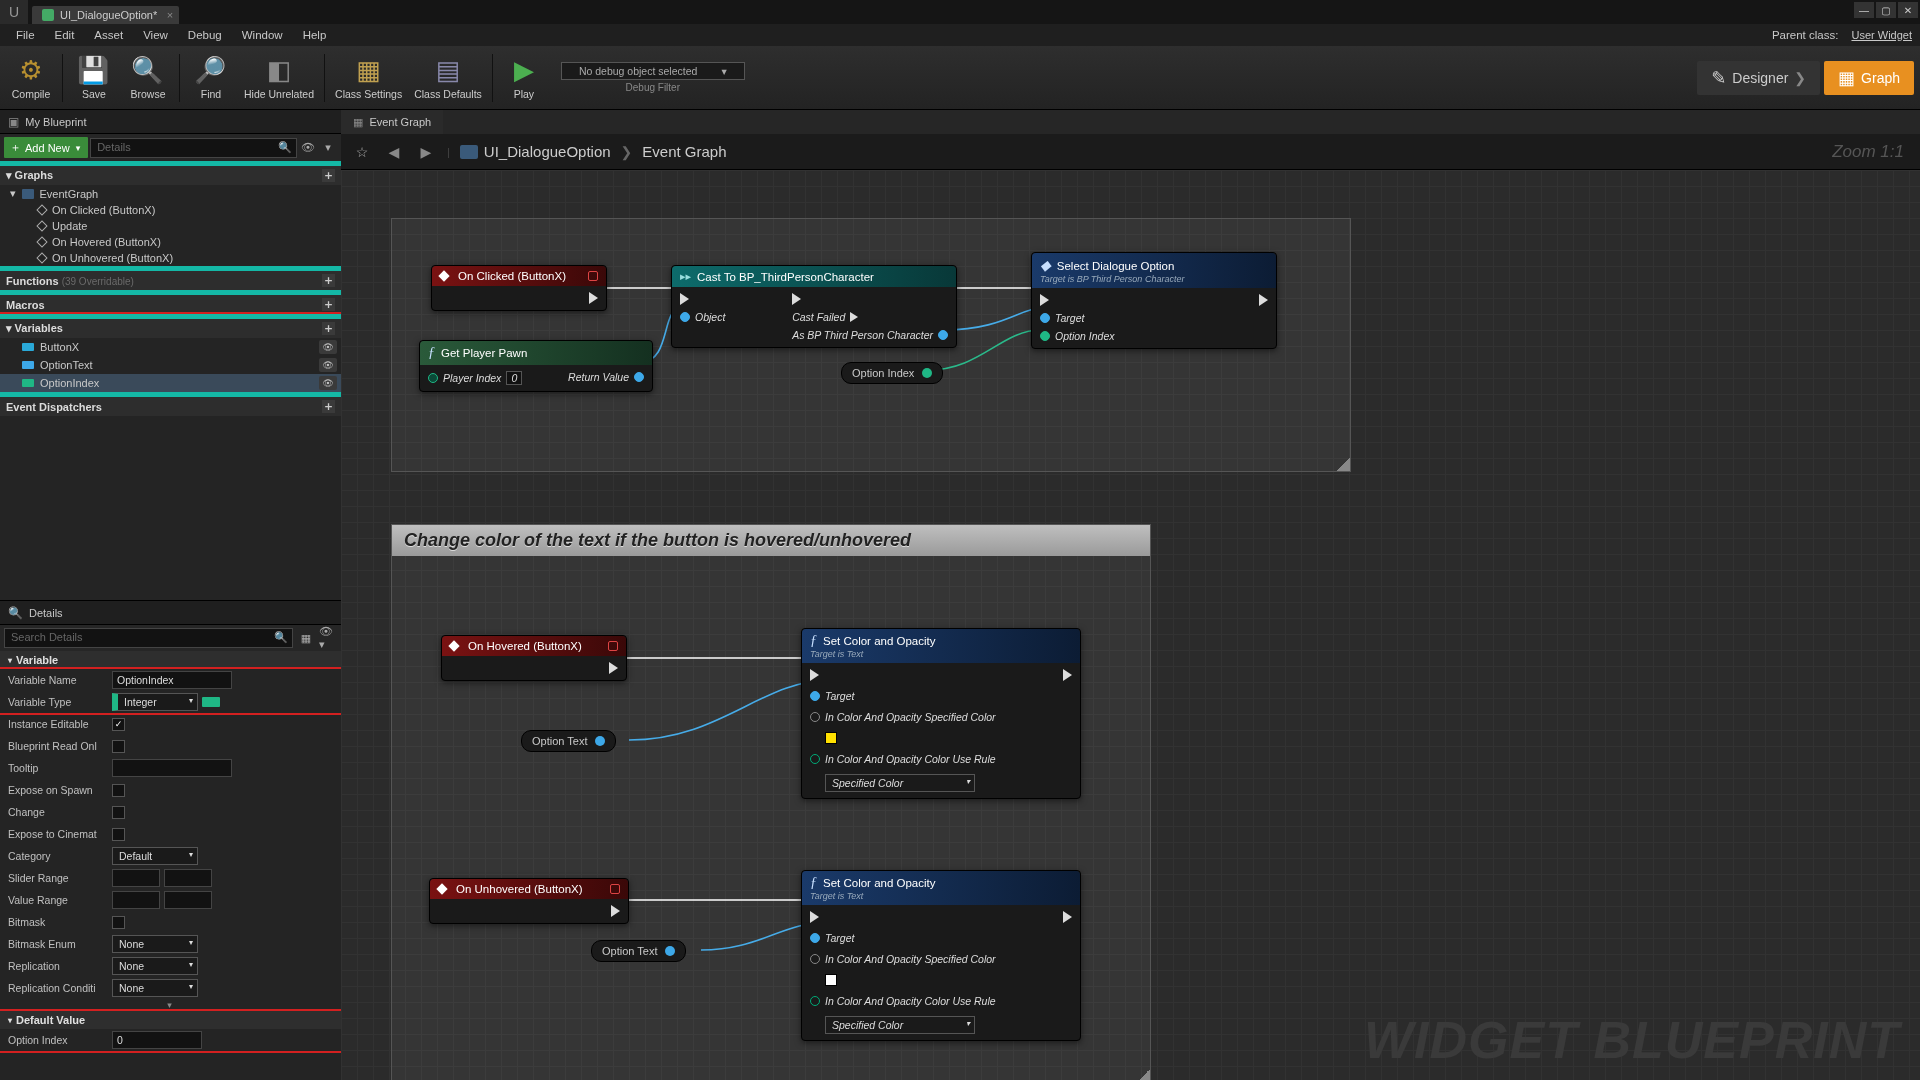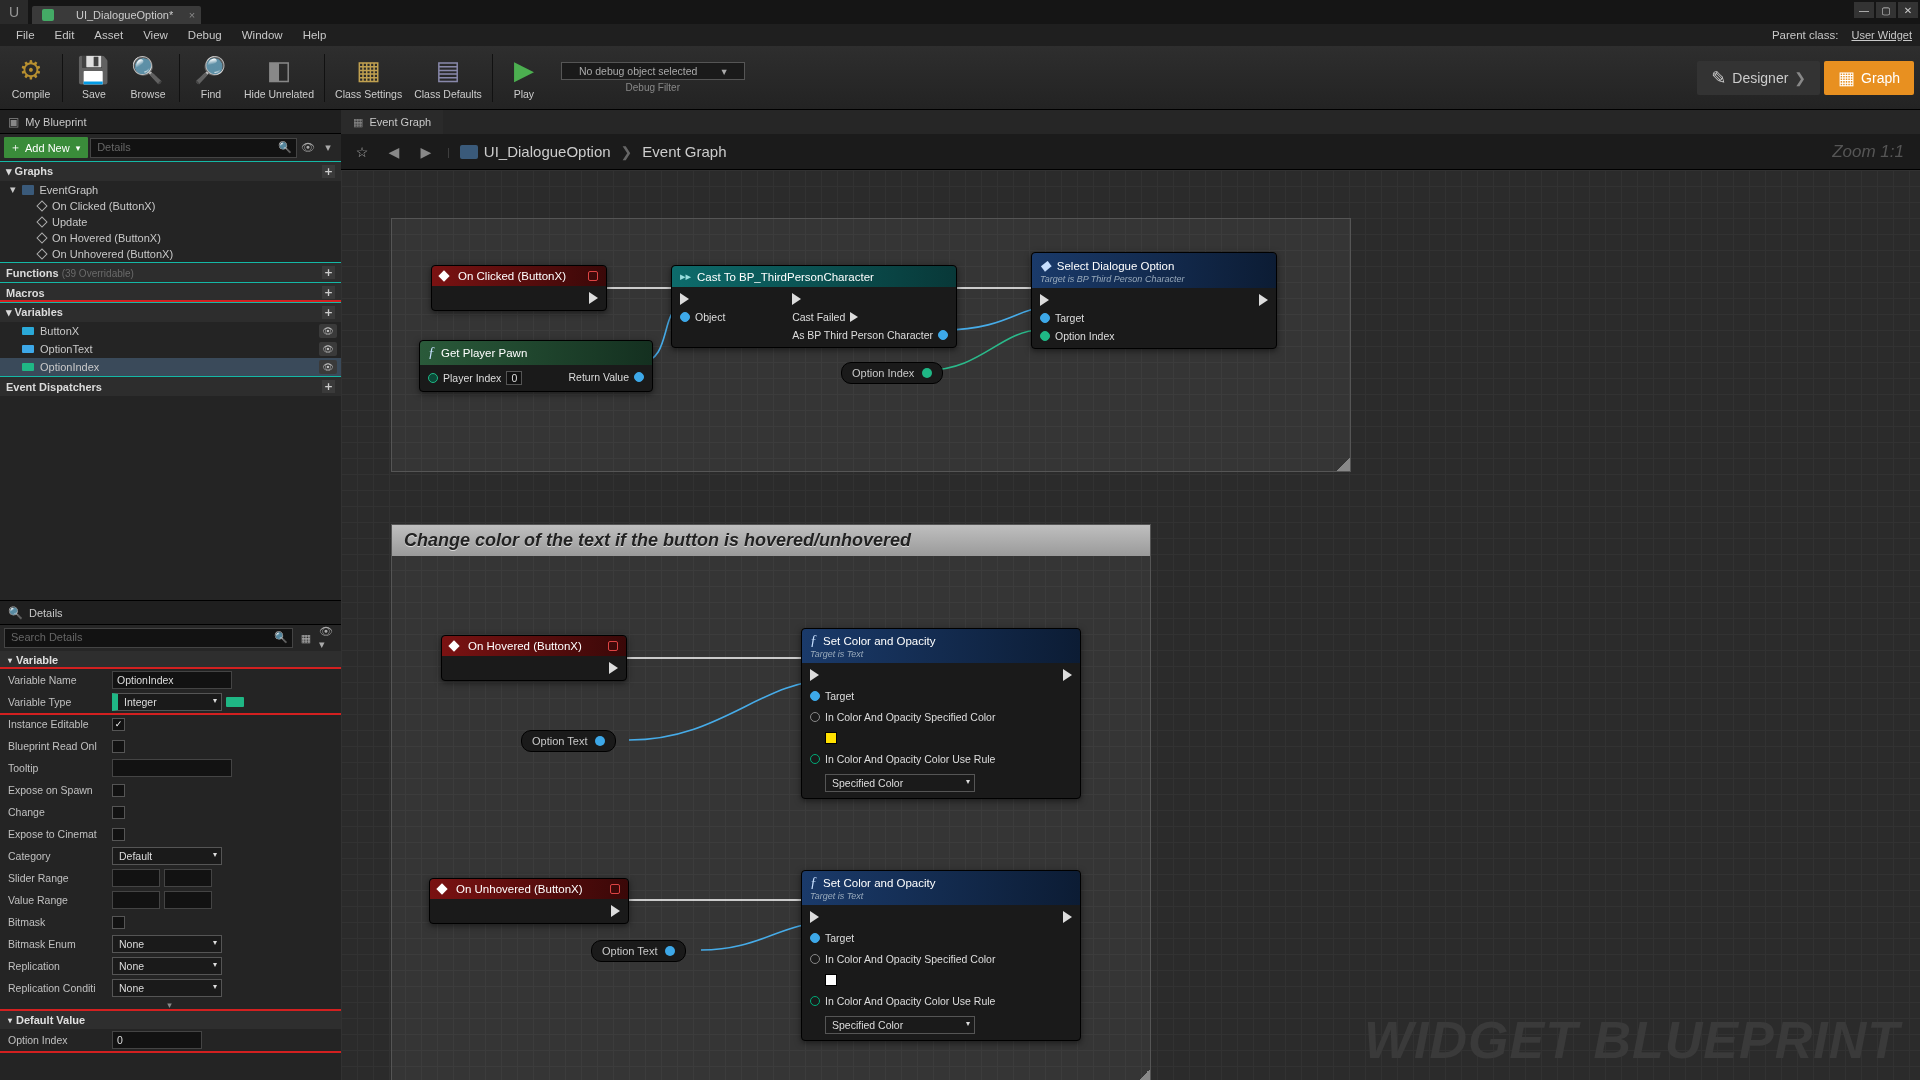--- a/index.html
+++ b/index.html
@@ -2,21 +2,21 @@
 <html><head>
 <meta charset="utf-8">
 <style>
 * { margin:0; padding:0; box-sizing:border-box; font-family:"Segoe UI",Arial,sans-serif; -webkit-font-smoothing:antialiased; }
 body { background:#1a1a1a; color:#c8c8c8; font-size:11px; overflow:hidden; width:1920px; height:1080px; position:relative; }
 
 
 .titlebar { height:24px; background:#151515; display:flex; align-items:center; position:relative; }
 .titlebar .ueicon { width:28px; height:24px; background:#2a2a2a; display:flex; align-items:center; justify-content:center; color:#999; font-size:14px; }
 .titlebar .tabwrap { display:flex; align-items:flex-end; height:24px; padding-left:4px; }
-.titlebar .tab { background:#3a3a3a; color:#ccc; padding:3px 28px 3px 10px; font-size:11px; border-radius:2px 2px 0 0; display:flex; align-items:center; gap:22px; position:relative; }
+.titlebar .tab { background:#3a3a3a; color:#ccc; padding:3px 22px 3px 10px; font-size:11px; border-radius:2px 2px 0 0; display:flex; align-items:center; gap:6px; position:relative; }
 .titlebar .tab .doticon { width:12px; height:12px; background:#4a6; border-radius:2px; }
 .titlebar .tab .x { position:absolute; right:6px; color:#888; cursor:pointer; }
 .titlebar .winbtns { position:absolute; right:2px; top:2px; display:flex; gap:2px; }
 .titlebar .winbtns span { width:20px; height:16px; background:#333; display:flex; align-items:center; justify-content:center; color:#ccc; font-size:10px; cursor:pointer; }
 
 
 .menubar { height:22px; background:#1f1f1f; display:flex; align-items:center; padding:0 6px; position:relative; }
 .menubar span { padding:0 10px; color:#c8c8c8; cursor:pointer; font-size:11.5px; }
 .menubar .parent { position:absolute; right:8px; color:#999; font-size:11px; }
 .menubar .parent a { color:#c8c8c8; text-decoration:underline; }
@@ -52,21 +52,21 @@
 .mybp { flex:0 0 auto; height:490px; display:flex; flex-direction:column; }
 .mybp-toolbar { display:flex; align-items:center; gap:2px; padding:3px 4px; background:#262626; }
 .addnew { background:#3a8c3a; color:#fff; padding:3px 8px 3px 6px; display:flex; align-items:center; gap:4px; font-size:11px; cursor:pointer; border-radius:1px; }
 .addnew::after { content:"▾"; font-size:9px; margin-left:2px; }
 .searchbox { flex:1; background:#121212; border:1px solid #444; padding:2px 20px 2px 6px; color:#888; font-size:11px; position:relative; height:20px; }
 .searchbox .mag { position:absolute; right:4px; top:2px; color:#888; }
 .eyegroup { display:flex; align-items:center; gap:2px; }
 .eyebtn { width:18px; height:18px; display:flex; align-items:center; justify-content:center; color:#aaa; cursor:pointer; }
 
 .bp-tree { flex:1; overflow:auto; }
-.bp-cat { background:#2d2d2d; padding:3px 6px; font-size:11px; font-weight:bold; color:#dcdcdc; display:flex; justify-content:space-between; align-items:center; border-top:1px solid #14b8a6; cursor:pointer; }
+.bp-cat { background:#2d2d2d; padding:3px 6px; font-size:11px; font-weight:bold; color:#dcdcdc; display:flex; justify-content:space-between; align-items:center; border-top:5px solid #14b8a6; cursor:pointer; }
 .bp-cat .plus { width:13px; height:13px; background:#3a3a3a; display:flex; align-items:center; justify-content:center; font-size:12px; color:#ccc; cursor:pointer; }
 .bp-cat .dim { color:#6a6a6a; font-weight:normal; font-size:10px; }
 .bp-item { padding:2px 6px 2px 22px; font-size:11px; color:#c8c8c8; display:flex; align-items:center; gap:6px; cursor:pointer; }
 .bp-item .diamond { width:8px; height:8px; border:1px solid #aaa; transform:rotate(45deg); background:#222; }
 .bp-item.sub { padding-left:38px; }
 .bp-item .graphicon { width:12px; height:10px; background:#3a5a7a; border-radius:1px; }
 .bp-var { display:flex; align-items:center; padding:2px 4px 2px 22px; gap:6px; font-size:11px; cursor:pointer; }
 .bp-var .vchip { width:12px; height:8px; border-radius:1px; }
 .bp-var .eye { margin-left:auto; width:18px; height:14px; background:#3a3a3a; border-radius:2px; display:flex; align-items:center; justify-content:center; font-size:9px; }
 .bp-var.selected { background:#3a4a5a; }
@@ -74,21 +74,21 @@
 
 
 .details { flex:1; display:flex; flex-direction:column; border-top:1px solid #000; overflow:hidden; }
 .details-toolbar { display:flex; align-items:center; gap:4px; padding:3px 4px; background:#262626; }
 .dcat { background:#2e2e2e; padding:3px 8px; font-weight:bold; font-size:11px; color:#e0e0e0; display:flex; align-items:center; gap:4px; cursor:pointer; }
 .dcat::before { content:"▾"; font-size:8px; }
 .drow { display:flex; align-items:center; padding:2px 8px; font-size:10.5px; color:#c0c0c0; height:22px; }
 .drow .dlabel { width:104px; flex-shrink:0; white-space:nowrap; overflow:hidden; }
 .drow .dval { flex:1; display:flex; align-items:center; gap:4px; }
 .dinput { background:#121212; border:1px solid #444; color:#ddd; padding:2px 4px; font-size:10.5px; width:120px; height:18px; }
-.dcombo { background:#1a1a1a; border:1px solid #555; color:#ddd; padding:2px 18px 2px 6px; font-size:10.5px; height:18px; position:relative; width:110px; }
+.dcombo { background:#1a1a1a; border:1px solid #555; color:#ddd; padding:2px 18px 2px 6px; font-size:10.5px; height:18px; position:relative; width:86px; }
 .dcombo::after { content:"▾"; position:absolute; right:4px; top:2px; font-size:8px; }
 .dcombo.int { border-left:6px solid #1fb785; }
 .dcheck { width:13px; height:13px; background:#121212; border:1px solid #555; display:flex; align-items:center; justify-content:center; color:#fff; font-size:9px; }
 .dexpand { text-align:center; color:#888; padding:1px; font-size:9px; letter-spacing:2px; }
 
 
 .grapharea { flex:1; position:relative; background:#262626; }
 .graph-tab { position:absolute; top:0; left:0; height:24px; background:#2a2a2a; padding:0 12px; display:flex; align-items:center; gap:6px; font-size:11px; }
 .breadcrumb { position:absolute; top:24px; left:0; right:0; height:36px; background:#1b1b1b; display:flex; align-items:center; padding:0 10px; gap:10px; border-bottom:1px solid #000; }
 .bcbtn { width:22px; height:22px; display:flex; align-items:center; justify-content:center; color:#888; cursor:pointer; font-size:14px; }
@@ -106,21 +106,21 @@
 .comment .resize { position:absolute; right:0; bottom:0; width:14px; height:14px; background:linear-gradient(135deg,transparent 50%,#888 50%); cursor:se-resize; }
 
 .node { position:absolute; background:#1a1a1a; border:1px solid #000; border-radius:4px; font-size:11px; color:#ddd; box-shadow:0 2px 6px rgba(0,0,0,.5); }
 .node .nhdr { padding:4px 8px; display:flex; align-items:center; gap:6px; border-radius:4px 4px 0 0; font-size:11.5px; }
 .node.event .nhdr { background:linear-gradient(90deg,#7a1212,#3a0808); color:#fff; }
 .node.cast .nhdr { background:linear-gradient(90deg,#0d6b6b,#083838); color:#fff; }
 .node.call .nhdr { background:linear-gradient(90deg,#1a3a6a,#0c1c34); color:#fff; }
 .node.func .nhdr { background:linear-gradient(90deg,#2a5a3a,#143020); color:#fff; }
 .node .nbody { padding:6px 8px; display:flex; justify-content:space-between; gap:16px; }
 .node .pins { display:flex; flex-direction:column; gap:6px; }
-.pin { display:flex; align-items:center; gap:5px; font-size:10.5px; white-space:nowrap; }
+.pin { display:flex; align-items:center; gap:5px; font-size:10.5px; white-space:nowrap;font-style:italic; }
 .pin.exec::before { content:""; width:0; height:0; border-top:6px solid transparent; border-bottom:6px solid transparent; border-left:9px solid #ddd; }
 .pin.out.exec::after { content:""; width:0; height:0; border-top:6px solid transparent; border-bottom:6px solid transparent; border-left:9px solid #ddd; }
 .pin.out.exec::before { content:none; }
 .pin.out { }
 .dot { width:10px; height:10px; border-radius:50%; border:1px solid; }
 .dot.obj { border-color:#3da8e8; background:#0d4d6d; }
 .dot.int { border-color:#1fb785; background:#0a4a38; }
 .dot.obj.solid { background:#3da8e8; }
 .dot.int.solid { background:#1fb785; }
 .nsub { font-size:9px; color:#9ab; font-style:italic; }

